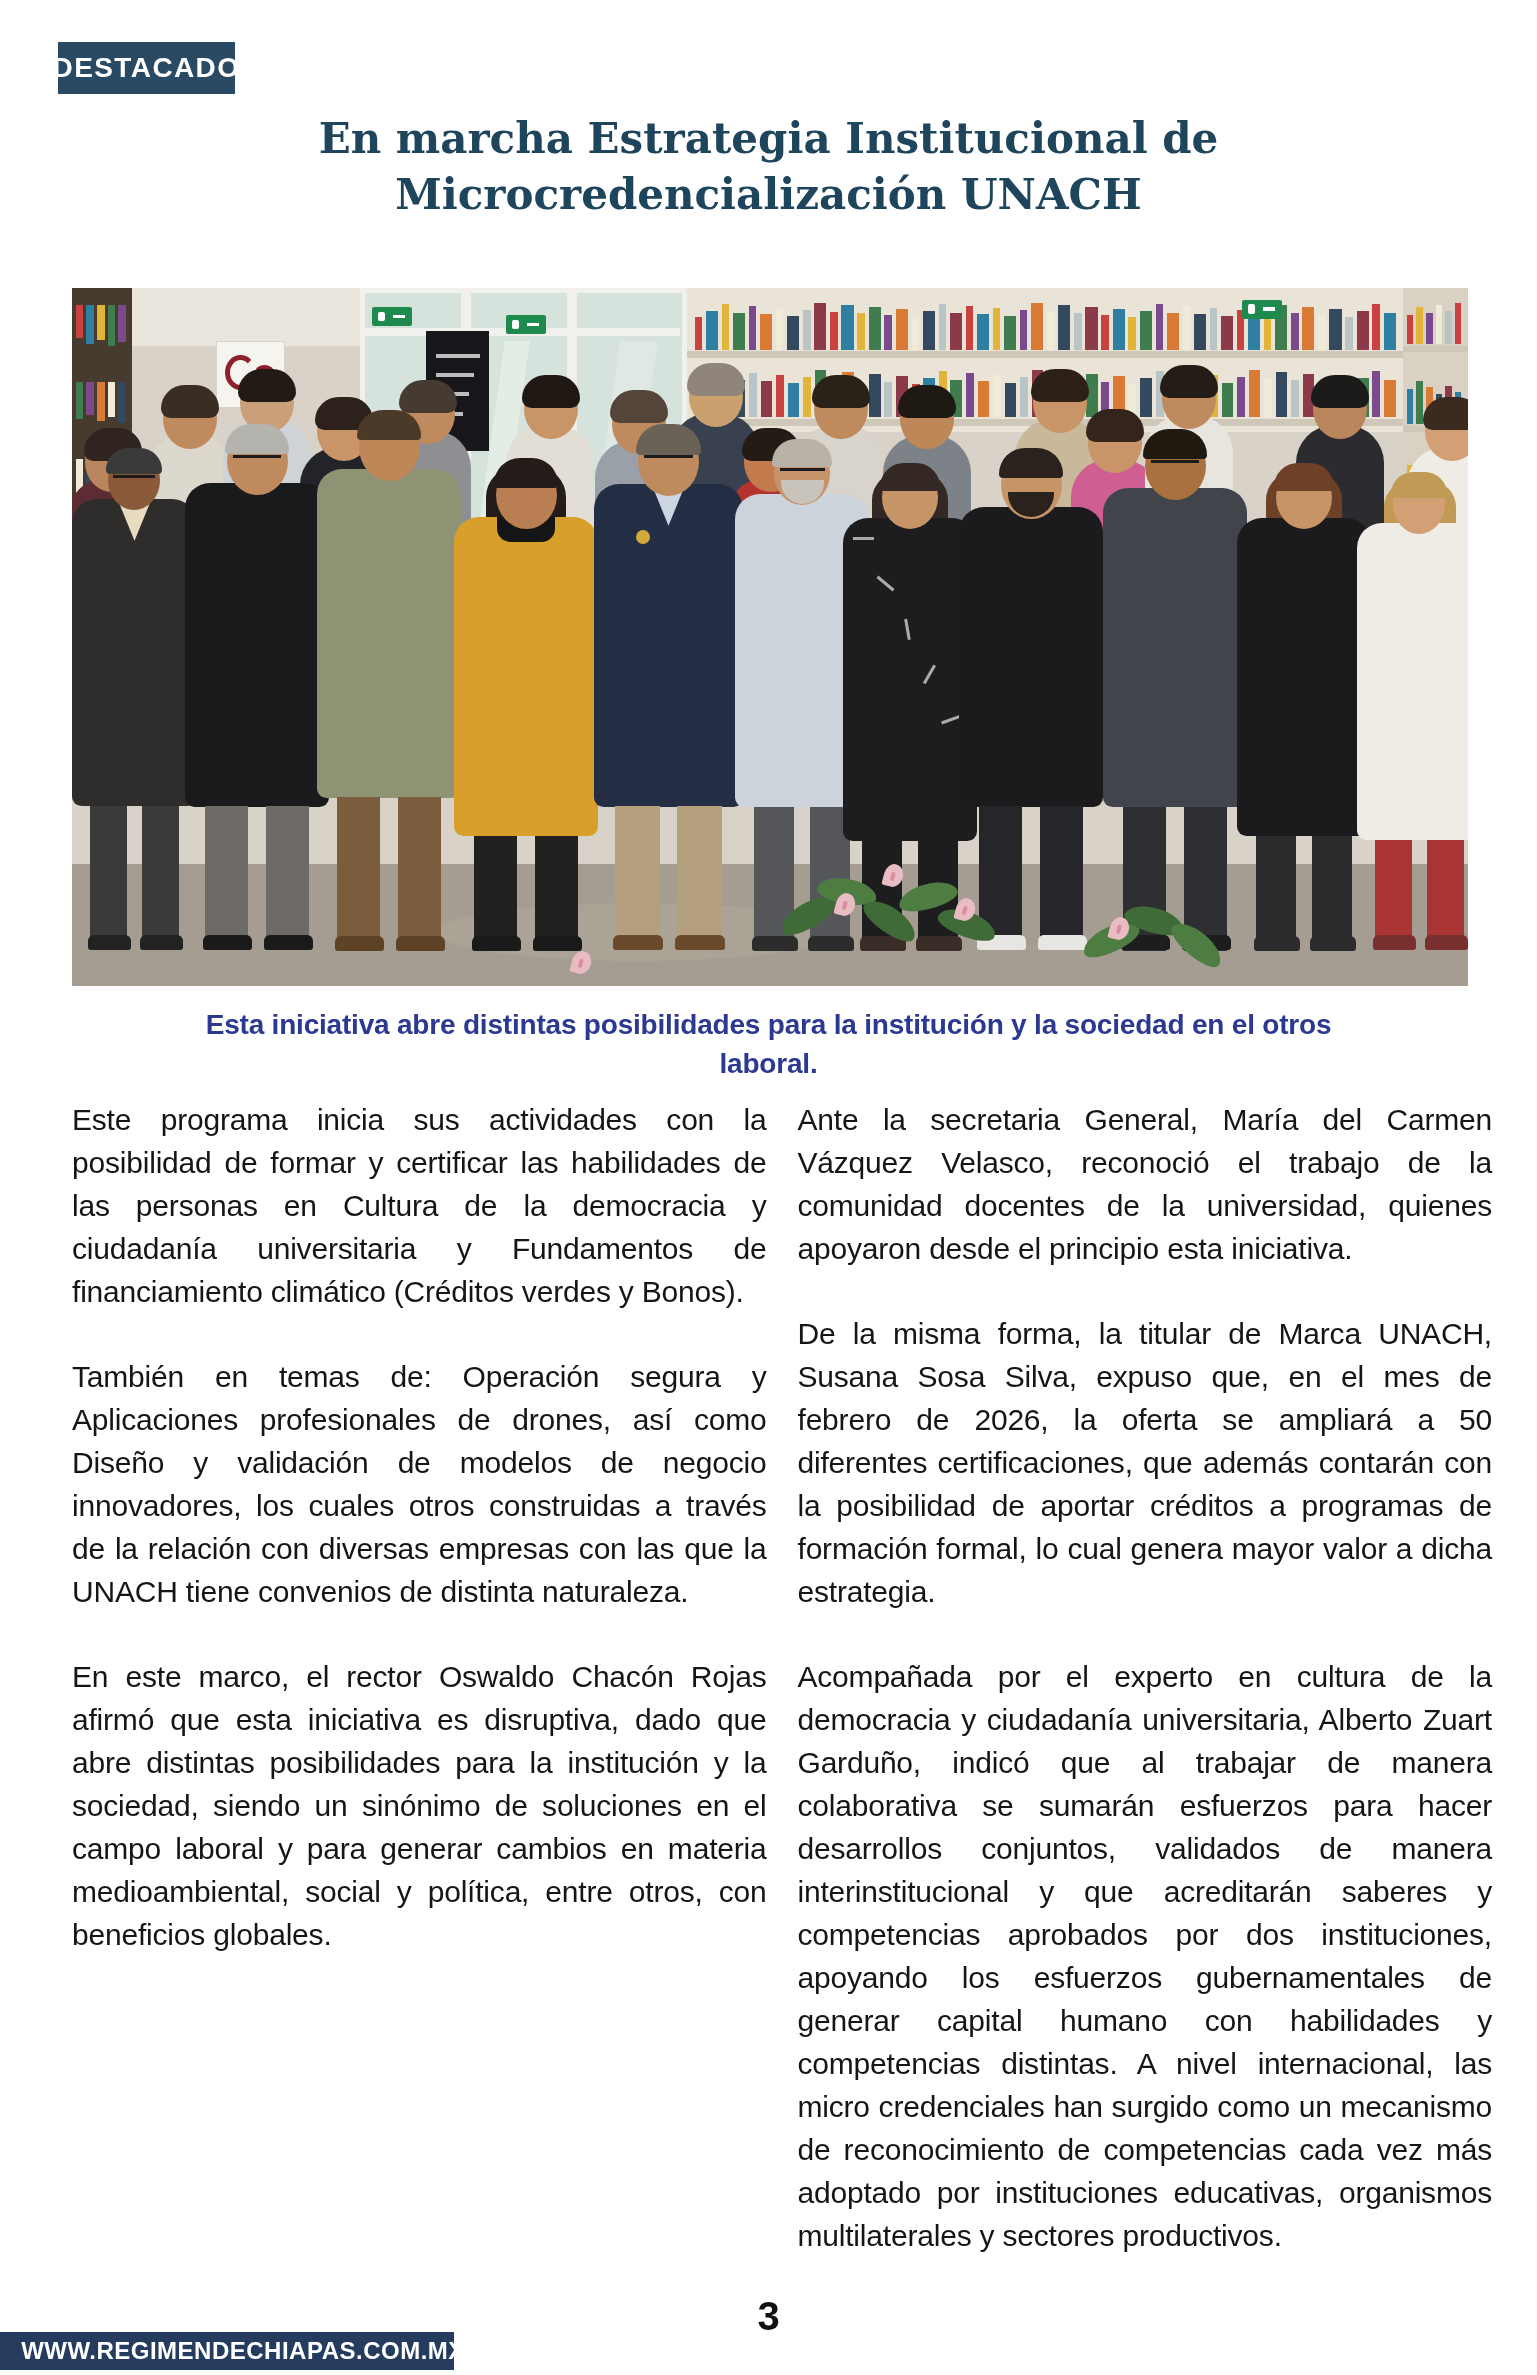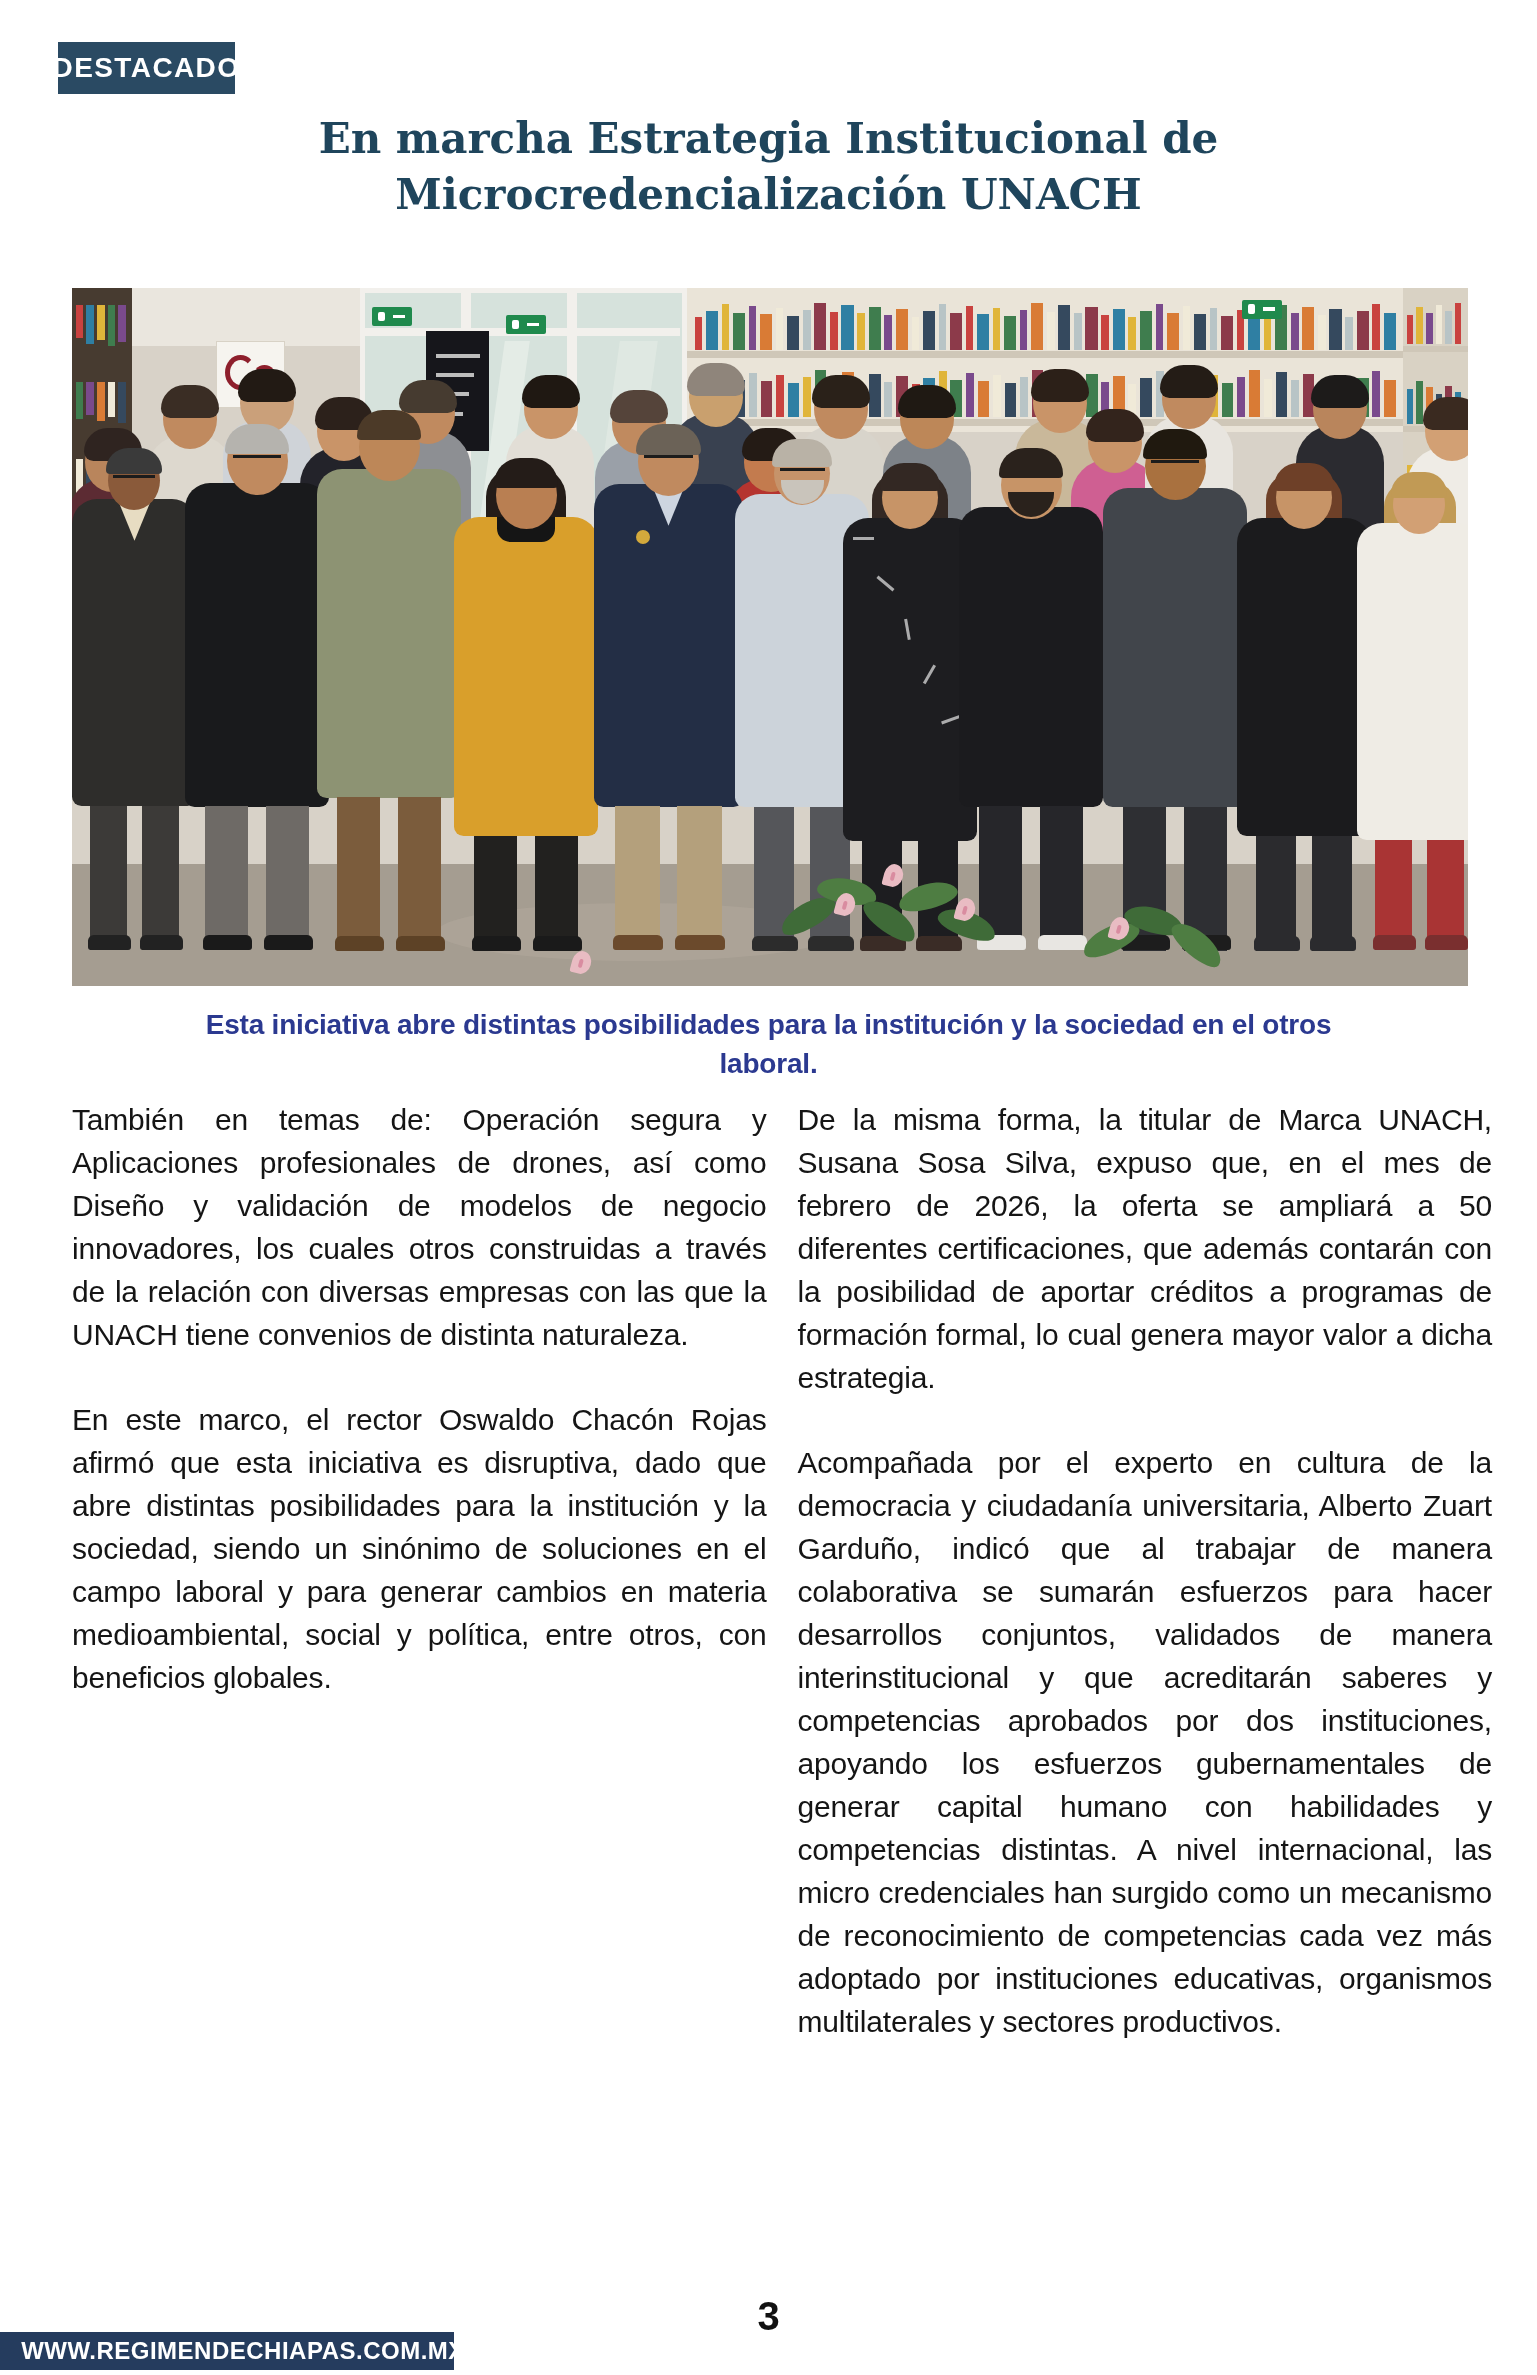--- a/index.html
+++ b/index.html
@@ -490,24 +490,26 @@
     <div style="position: absolute; left: 500px; top: 663px; width: 19px; height: 23px; background: rgb(233, 188, 195); border-radius: 50% 50% 50% 10%; transform: rotate(15deg);">
       <div style="position: absolute; left: 6.7px; top: 7.7px; width: 4.8px; height: 9.6px; background: rgb(217, 140, 160); border-radius: 2.9px;"></div>
     </div>
   </figure>
 
 <p class="caption" style="color: rgb(43, 57, 144);">Esta iniciativa abre distintas posibilidades para la institución y la sociedad en el otros
 laboral.</p>
 
 <div class="columns">
   <div class="col" id="col-left">
+      <p>Este programa inicia sus actividades con la posibilidad de formar y certificar las habilidades de las personas en Cultura de la democracia y ciudadanía universitaria y Fundamentos de financiamiento climático (Créditos verdes y Bonos).</p>
       <p>También en temas de: Operación segura y Aplicaciones profesionales de drones, así como Diseño y validación de modelos de negocio innovadores, los cuales otros construidas a través de la relación con diversas empresas con las que la UNACH tiene convenios de distinta naturaleza.</p>
       <p>En este marco, el rector Oswaldo Chacón Rojas afirmó que esta iniciativa es disruptiva, dado que abre distintas posibilidades para la institución y la sociedad, siendo un sinónimo de soluciones en el campo laboral y para generar cambios en materia medioambiental, social y política, entre otros, con beneficios globales.</p>
     </div>
   <div class="col" id="col-right">
+      <p>Ante la secretaria General, María del Carmen Vázquez Velasco, reconoció el trabajo de la comunidad docentes de la universidad, quienes apoyaron desde el principio esta iniciativa.</p>
       <p>De la misma forma, la titular de Marca UNACH, Susana Sosa Silva, expuso que, en el mes de febrero de 2026, la oferta se ampliará a 50 diferentes certificaciones, que además contarán con la posibilidad de aportar créditos a programas de formación formal, lo cual genera mayor valor a dicha estrategia.</p>
       <p>Acompañada por el experto en cultura de la democracia y ciudadanía universitaria, Alberto Zuart Garduño, indicó que al trabajar de manera colaborativa se sumarán esfuerzos para hacer desarrollos conjuntos, validados de manera interinstitucional y que acreditarán saberes y competencias aprobados por dos instituciones, apoyando los esfuerzos gubernamentales de generar capital humano con habilidades y competencias distintas. A nivel internacional, las micro credenciales han surgido como un mecanismo de reconocimiento de competencias cada vez más adoptado por instituciones educativas, organismos multilaterales y sectores productivos.</p>
     </div>
 </div>
 
 <div class="footer-bar" style="background: rgb(37, 60, 94);">
   <span>WWW.REGIMENDECHIAPAS.COM.MX</span>
 </div>
 
 <div class="page-number">3</div>

